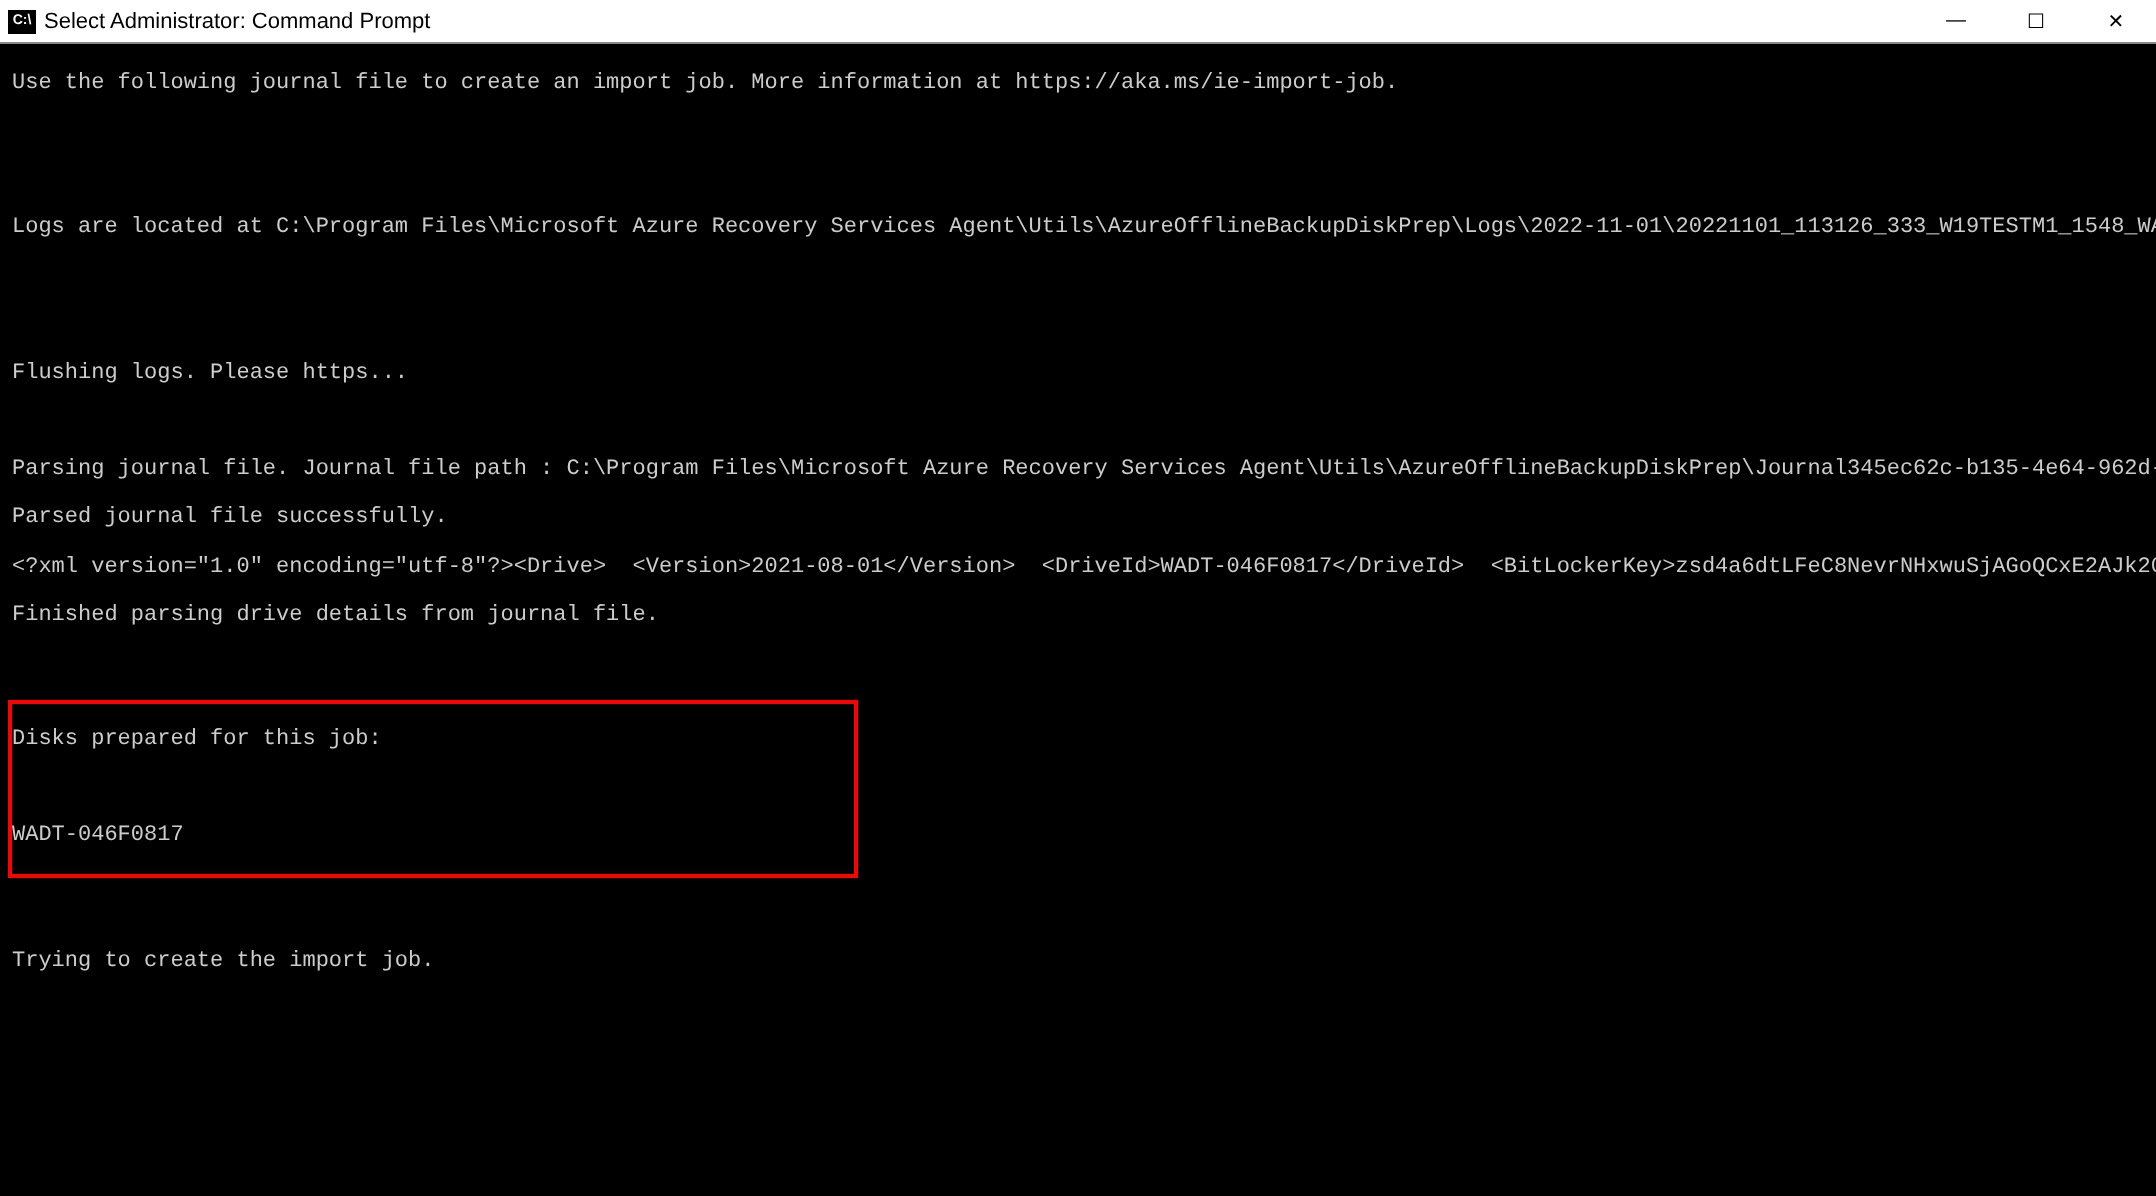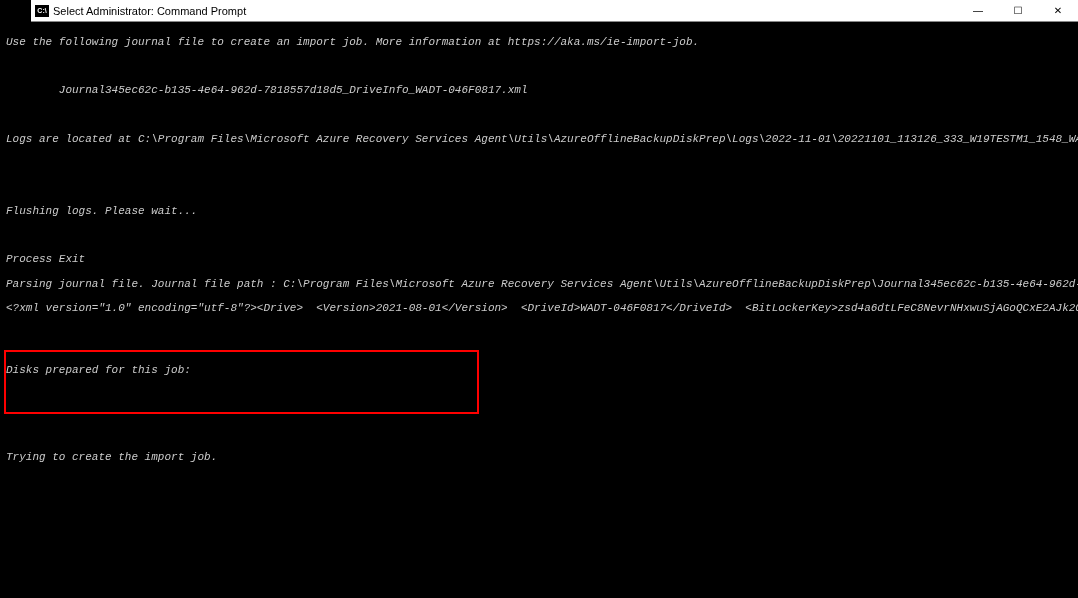--- a/index.html
+++ b/index.html
@@ -15,21 +15,20 @@
     .titlebar {
       background: #fff;
       color: #000;
       height: 22px;
       display: flex;
       align-items: center;
       padding-left: 4px;
       font-family: 'Segoe UI', sans-serif;
       font-size: 11px;
       border-bottom: 1px solid #888;
-      margin-left: 31px;
     }
     .titlebar-icon {
       width: 14px;
       height: 12px;
       background: #000;
       color: #fff;
       font-size: 7px;
       display: flex;
       align-items: center;
       justify-content: center;
@@ -46,58 +45,59 @@
       justify-content: center;
       font-family: 'Segoe UI Symbol', sans-serif;
       font-size: 10px;
     }
     .terminal {
       padding: 2px 6px;
       line-height: 1.1;
       white-space: pre;
       position: relative;
     }
-    .line { display: block; min-height: 12px; font-style: italic; }
+    .line { display: block; min-height: 12px; }
     .highlight-box {
       border: 2px solid #ff0000;
       margin: 0 -2px;
       padding: 0 0px;
-      width: 475px;
+      width: 425px;
     }
   </style>
 </head>
 <body>
 
 <div class="titlebar">
   <div class="titlebar-icon">C:\</div>
   <div class="titlebar-text">Select Administrator: Command Prompt</div>
   <div class="win-controls">
     <div class="win-btn">—</div>
     <div class="win-btn">☐</div>
     <div class="win-btn">✕</div>
   </div>
 </div>
 
 <div class="terminal">
 <span class="line">Use the following journal file to create an import job. More information at https://aka.ms/ie-import-job.</span>
 <span class="line"></span>
-<span class="line">        Journal345ec62c-b135-4e64-962d-7818557d18d5_DriveInfo_WADT-046F0817.xml</span>
 <span class="line"></span>
 <span class="line">Logs are located at C:\Program Files\Microsoft Azure Recovery Services Agent\Utils\AzureOfflineBackupDiskPrep\Logs\2022-11-01\20221101_113126_333_W19TESTM1_1548_WAImportExport.log</span>
 <span class="line"></span>
 <span class="line"></span>
-<span class="line">Flushing logs. Please wait...</span>
+<span class="line">Flushing logs. Please https...</span>
 <span class="line"></span>
-<span class="line">Process Exit</span>
 <span class="line">Parsing journal file. Journal file path : C:\Program Files\Microsoft Azure Recovery Services Agent\Utils\AzureOfflineBackupDiskPrep\Journal345ec62c-b135-4e64-962d-7818557d18d5_DriveInfo_WADT-046F0817.xml</span>
+<span class="line">Parsed journal file successfully.</span>
 <span class="line">&lt;?xml version="1.0" encoding="utf-8"?&gt;&lt;Drive&gt;  &lt;Version&gt;2021-08-01&lt;/Version&gt;  &lt;DriveId&gt;WADT-046F0817&lt;/DriveId&gt;  &lt;BitLockerKey&gt;zsd4a6dtLFeC8NevrNHxwuSjAGoQCxE2AJk20Kb+70M=&lt;/BitLockerKey&gt;  &lt;ManifestFile&gt;\DriveManifest.xml&lt;/ManifestFile&gt;  &lt;ManifestHash&gt;5330351D2902DF3B1FE67D8BAD0AF5157B48ECFEF038435413201A9122D7BA50&lt;/ManifestHash&gt;  &lt;DriveHeaderHash&gt;0:1048576:AF7706C45DAFFEBEA3FD99E804D31BD60A52A0A8F0264BDFB72AC19AF864F89277C17C4183849BBBCC0C48AD43C8121213E8481E1758E1A77DF5B25D6903E1F6;1048576:143360:F42189781083CA1C3D68334A19BEBBE7EB43BF6A6440E47E9A75FF9EB5B26E42C71D7A5875D30CAE25D332B5497C33954B7432113E198D0CCCD70AED9A2A4304&lt;/DriveHeaderHash&gt;&lt;/Drive&gt;</span>
+<span class="line">Finished parsing drive details from journal file.</span>
 <span class="line"></span>
 <div class="highlight-box">
 <span class="line">Disks prepared for this job:</span>
 <span class="line"></span>
+<span class="line">WADT-046F0817</span>
 </div>
 <span class="line"></span>
 <span class="line">Trying to create the import job.</span>
 
 
 
 
 
 
 

